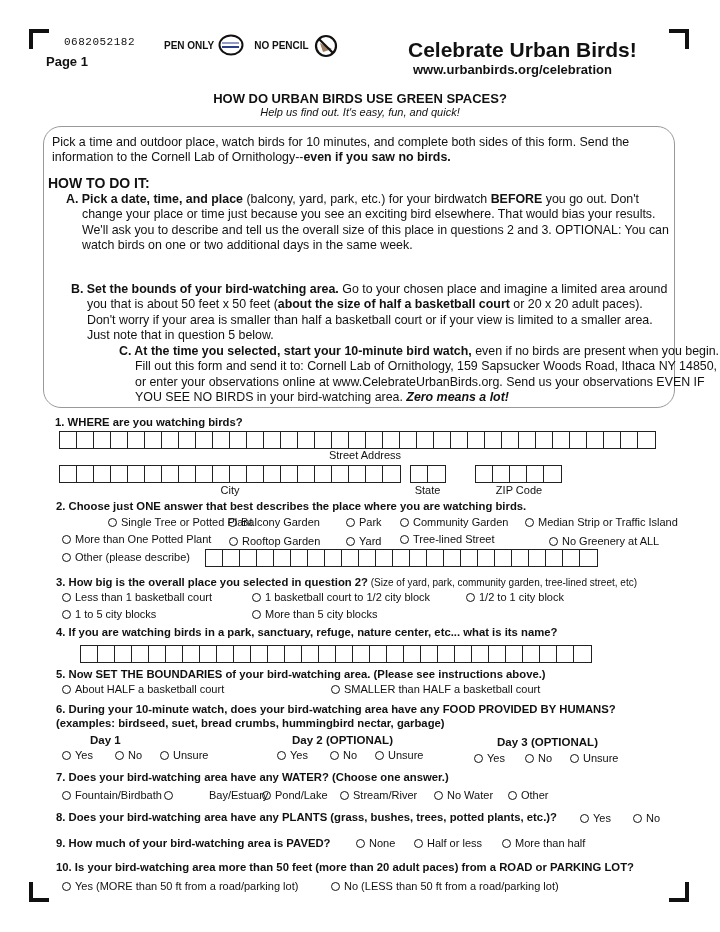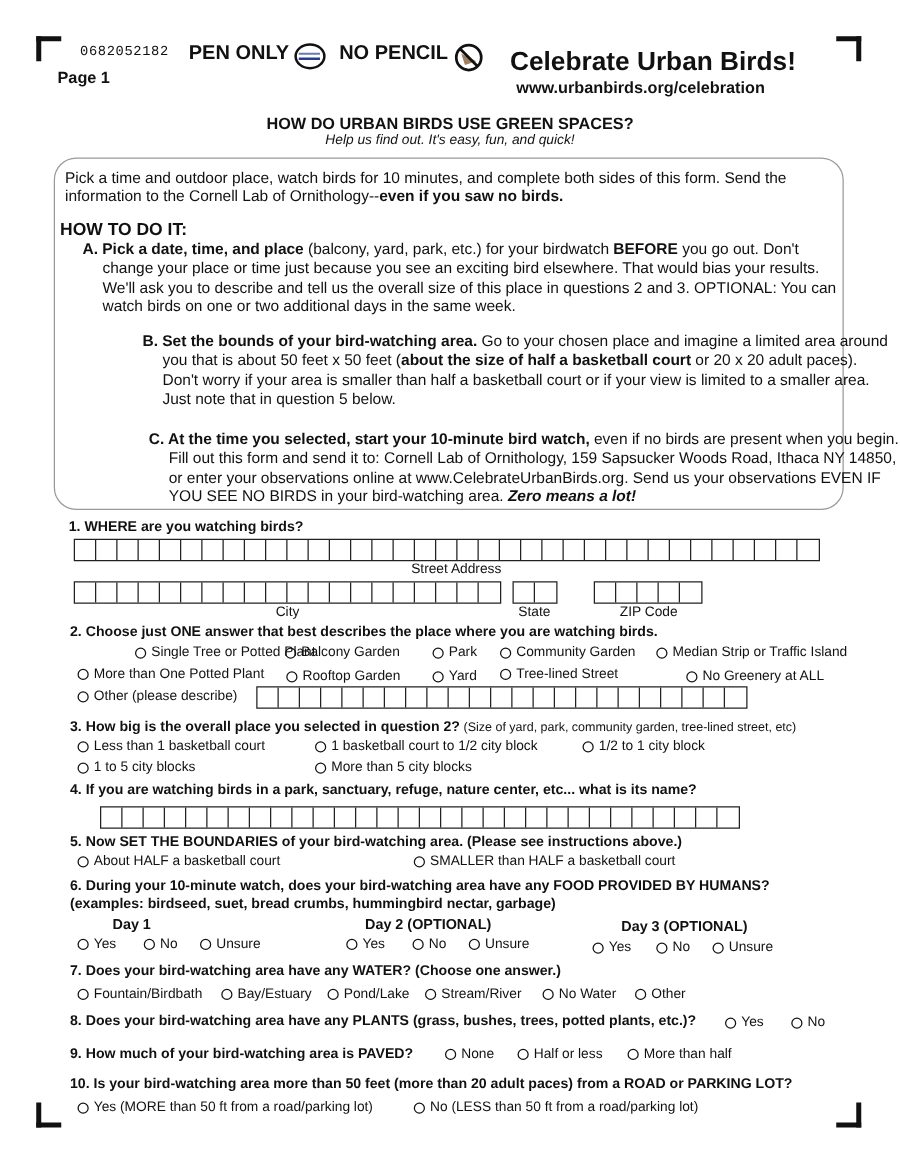--- a/index.html
+++ b/index.html
@@ -6,21 +6,21 @@
   html, body { width: 720px; height: 932px; background: #fff; overflow: hidden; }
   body { position: relative; font-family: "Liberation Sans", sans-serif; color: #111; }
   .abs { position: absolute; }
   .corner { position: absolute; width: 20px; height: 20px; border-color: #111; border-style: solid; border-width: 0; }
   .c-tl { left: 29px; top: 29px; border-top-width: 4px; border-left-width: 4px; }
   .c-tr { left: 669px; top: 29px; border-top-width: 4px; border-right-width: 4px; }
   .c-bl { left: 29px; top: 882px; border-bottom-width: 4px; border-left-width: 4px; }
   .c-br { left: 669px; top: 882px; border-bottom-width: 4px; border-right-width: 4px; }
   .formid { left: 64px; top: 36px; font-family: "Liberation Mono", monospace; font-size: 11px; letter-spacing: 0.5px; }
   .pagenum { left: 46px; top: 54px; font-weight: bold; font-size: 13px; }
-  .penonly { left: 151px; top: 34px; font-weight: bold; font-size: 16px; display: flex; align-items: flex-start; gap: 4px; }
+  .penonly { left: 164px; top: 34px; font-weight: bold; font-size: 10px; display: flex; align-items: center; gap: 4px; }
   .icon-circ { width: 26px; height: 22px; display: inline-block; }
   .brand { left: 408px; top: 38px; font-weight: bold; font-size: 21px; }
   .url { left: 413px; top: 62px; font-weight: bold; font-size: 13px; }
   .hdr { left: 0; width: 720px; top: 91px; text-align: center; font-weight: bold; font-size: 13px; }
   .sub { left: 0; width: 720px; top: 106px; text-align: center; font-style: italic; font-size: 11px; }
   .box { left: 43px; top: 126px; width: 632px; height: 282px; border: 1px solid #999; border-radius: 18px; }
   .intro { left: 52px; top: 135px; width: 620px; font-size: 12.4px; line-height: 15px; }
   .howto { left: 48px; top: 175px; font-weight: bold; font-size: 14px; }
   .step { position: absolute; font-size: 12.4px; line-height: 15.3px; }
   .step .lead { display: block; text-indent: -16px; padding-left: 16px; }
@@ -68,21 +68,21 @@
 <div class="abs hdr">HOW DO URBAN BIRDS USE GREEN SPACES?</div>
 <div class="abs sub">Help us find out. It's easy, fun, and quick!</div>
 
 <div class="abs box"></div>
 <div class="abs intro"><span>Pick a time and outdoor place, watch birds for 10 minutes, and complete both sides of this form. Send the information to the Cornell Lab of Ornithology--</span><b>even if you saw no birds.</b></div>
 <div class="abs howto">HOW TO DO IT:</div>
 
 <div class="step" style="left:66px; top:192px; width:605px;">
   <span class="lead"><b>A. Pick a date, time, and place</b><span> (balcony, yard, park, etc.) for your birdwatch </span><b>BEFORE</b><span> you go out. Don't change your place or time just because you see an exciting bird elsewhere. That would bias your results. We'll ask you to describe and tell us the overall size of this place in questions 2 and 3. OPTIONAL: You can watch birds on one or two additional days in the same week.</span></span>
 </div>
-<div class="step" style="left:71px; top:266px; width:600px;margin-left:43px;">
+<div class="step" style="left:71px; top:282px; width:600px;">
   <span class="lead"><b>B. Set the bounds of your bird-watching area.</b><span> Go to your chosen place and imagine a limited area around you that is about 50 feet x 50 feet (</span><b>about the size of half a basketball court</b><span> or 20 x 20 adult paces). Don't worry if your area is smaller than half a basketball court or if your view is limited to a smaller area. Just note that in question 5 below.</span></span>
 </div>
 <div class="step" style="left:71px; top:344px; width:603px;margin-left:48px;">
   <span class="lead"><b>C. At the time you selected, start your 10-minute bird watch,</b><span> even if no birds are present when you begin. Fill out this form and send it to: Cornell Lab of Ornithology, 159 Sapsucker Woods Road, Ithaca NY 14850, or enter your observations online at www.CelebrateUrbanBirds.org. Send us your observations EVEN IF YOU SEE NO BIRDS in your bird-watching area. </span><b style="font-style:italic">Zero means a lot!</b></span>
 </div>
 
 <div class="q" style="left:55px; top:416px;">1. WHERE are  you watching birds?</div>
 <div class="boxes" style="left:59px; top:431px;">
     <span></span>
     <span></span>
@@ -335,21 +335,21 @@
 <div class="opt" style="left:570px; top:752px;">
     <span class="radio"></span>
     <span>Unsure</span>
   </div>
 
 <div class="q" style="left:56px; top:771px;">7. Does your bird-watching area have any WATER? (Choose one answer.)</div>
 <div class="opt" style="left:62px; top:789px;">
     <span class="radio"></span>
     <span>Fountain/Birdbath</span>
   </div>
-<div class="opt" style="left:177px; top:789px;">
+<div class="opt" style="left:164px; top:789px;gap:32px;">
     <span class="radio"></span>
     <span>Bay/Estuary</span>
   </div>
 <div class="opt" style="left:262px; top:789px;">
     <span class="radio"></span>
     <span>Pond/Lake</span>
   </div>
 <div class="opt" style="left:340px; top:789px;">
     <span class="radio"></span>
     <span>Stream/River</span>

